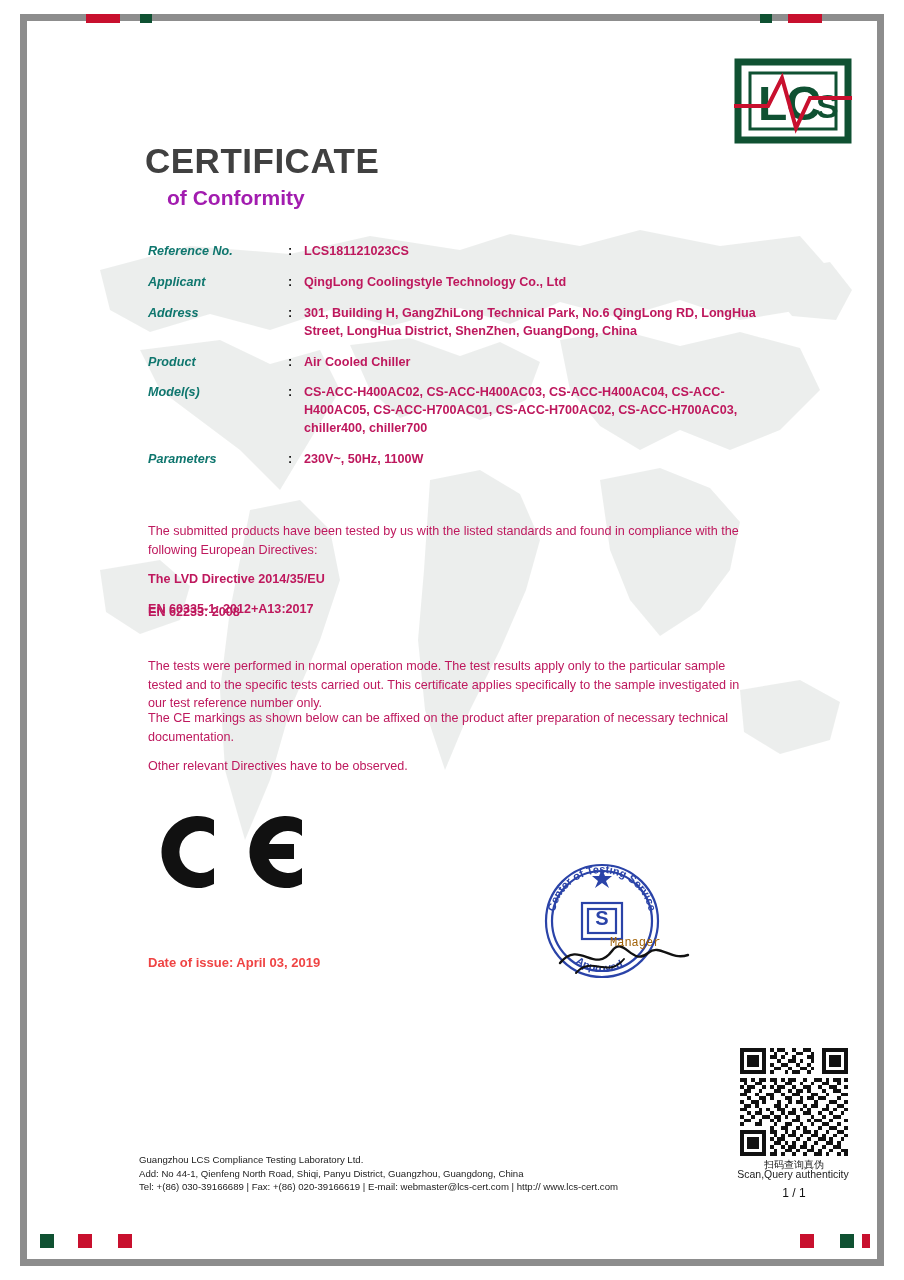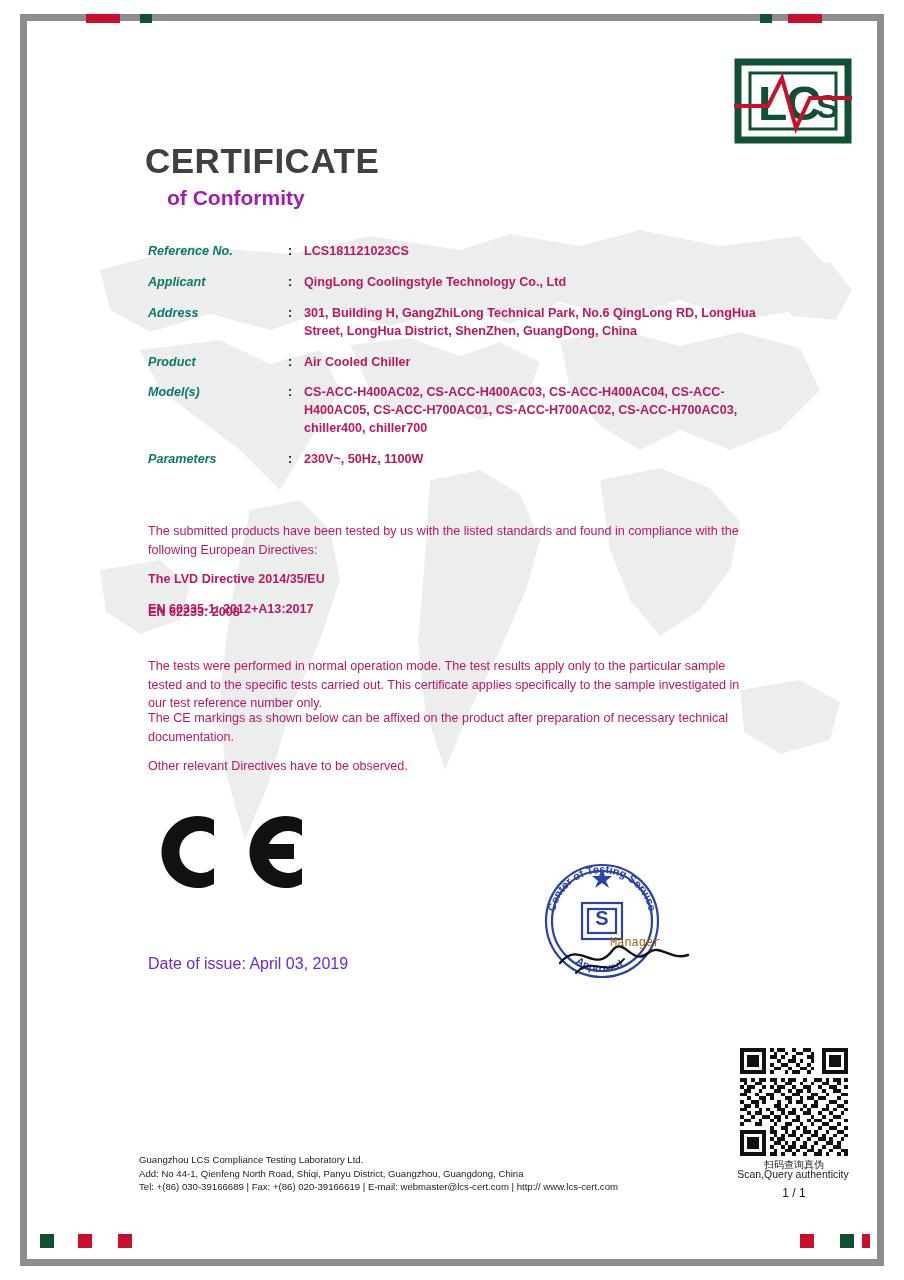--- a/index.html
+++ b/index.html
@@ -139,23 +139,23 @@
     top: 808px;
     width: 165px;
     height: 88px;
   }
 
   
   .date-issue {
     position: absolute;
     left: 148px;
     top: 955px;
-    font-size: 16px;
-    font-weight: normal;
-    color: #6d28d9;
+    font-size: 13px;
+    font-weight: bold;
+    color: #ef4444;
   }
   .stamp {
     position: absolute;
     left: 520px;
     top: 855px;
     width: 175px;
     height: 140px;
   }
   .manager-label {
     position: absolute;

